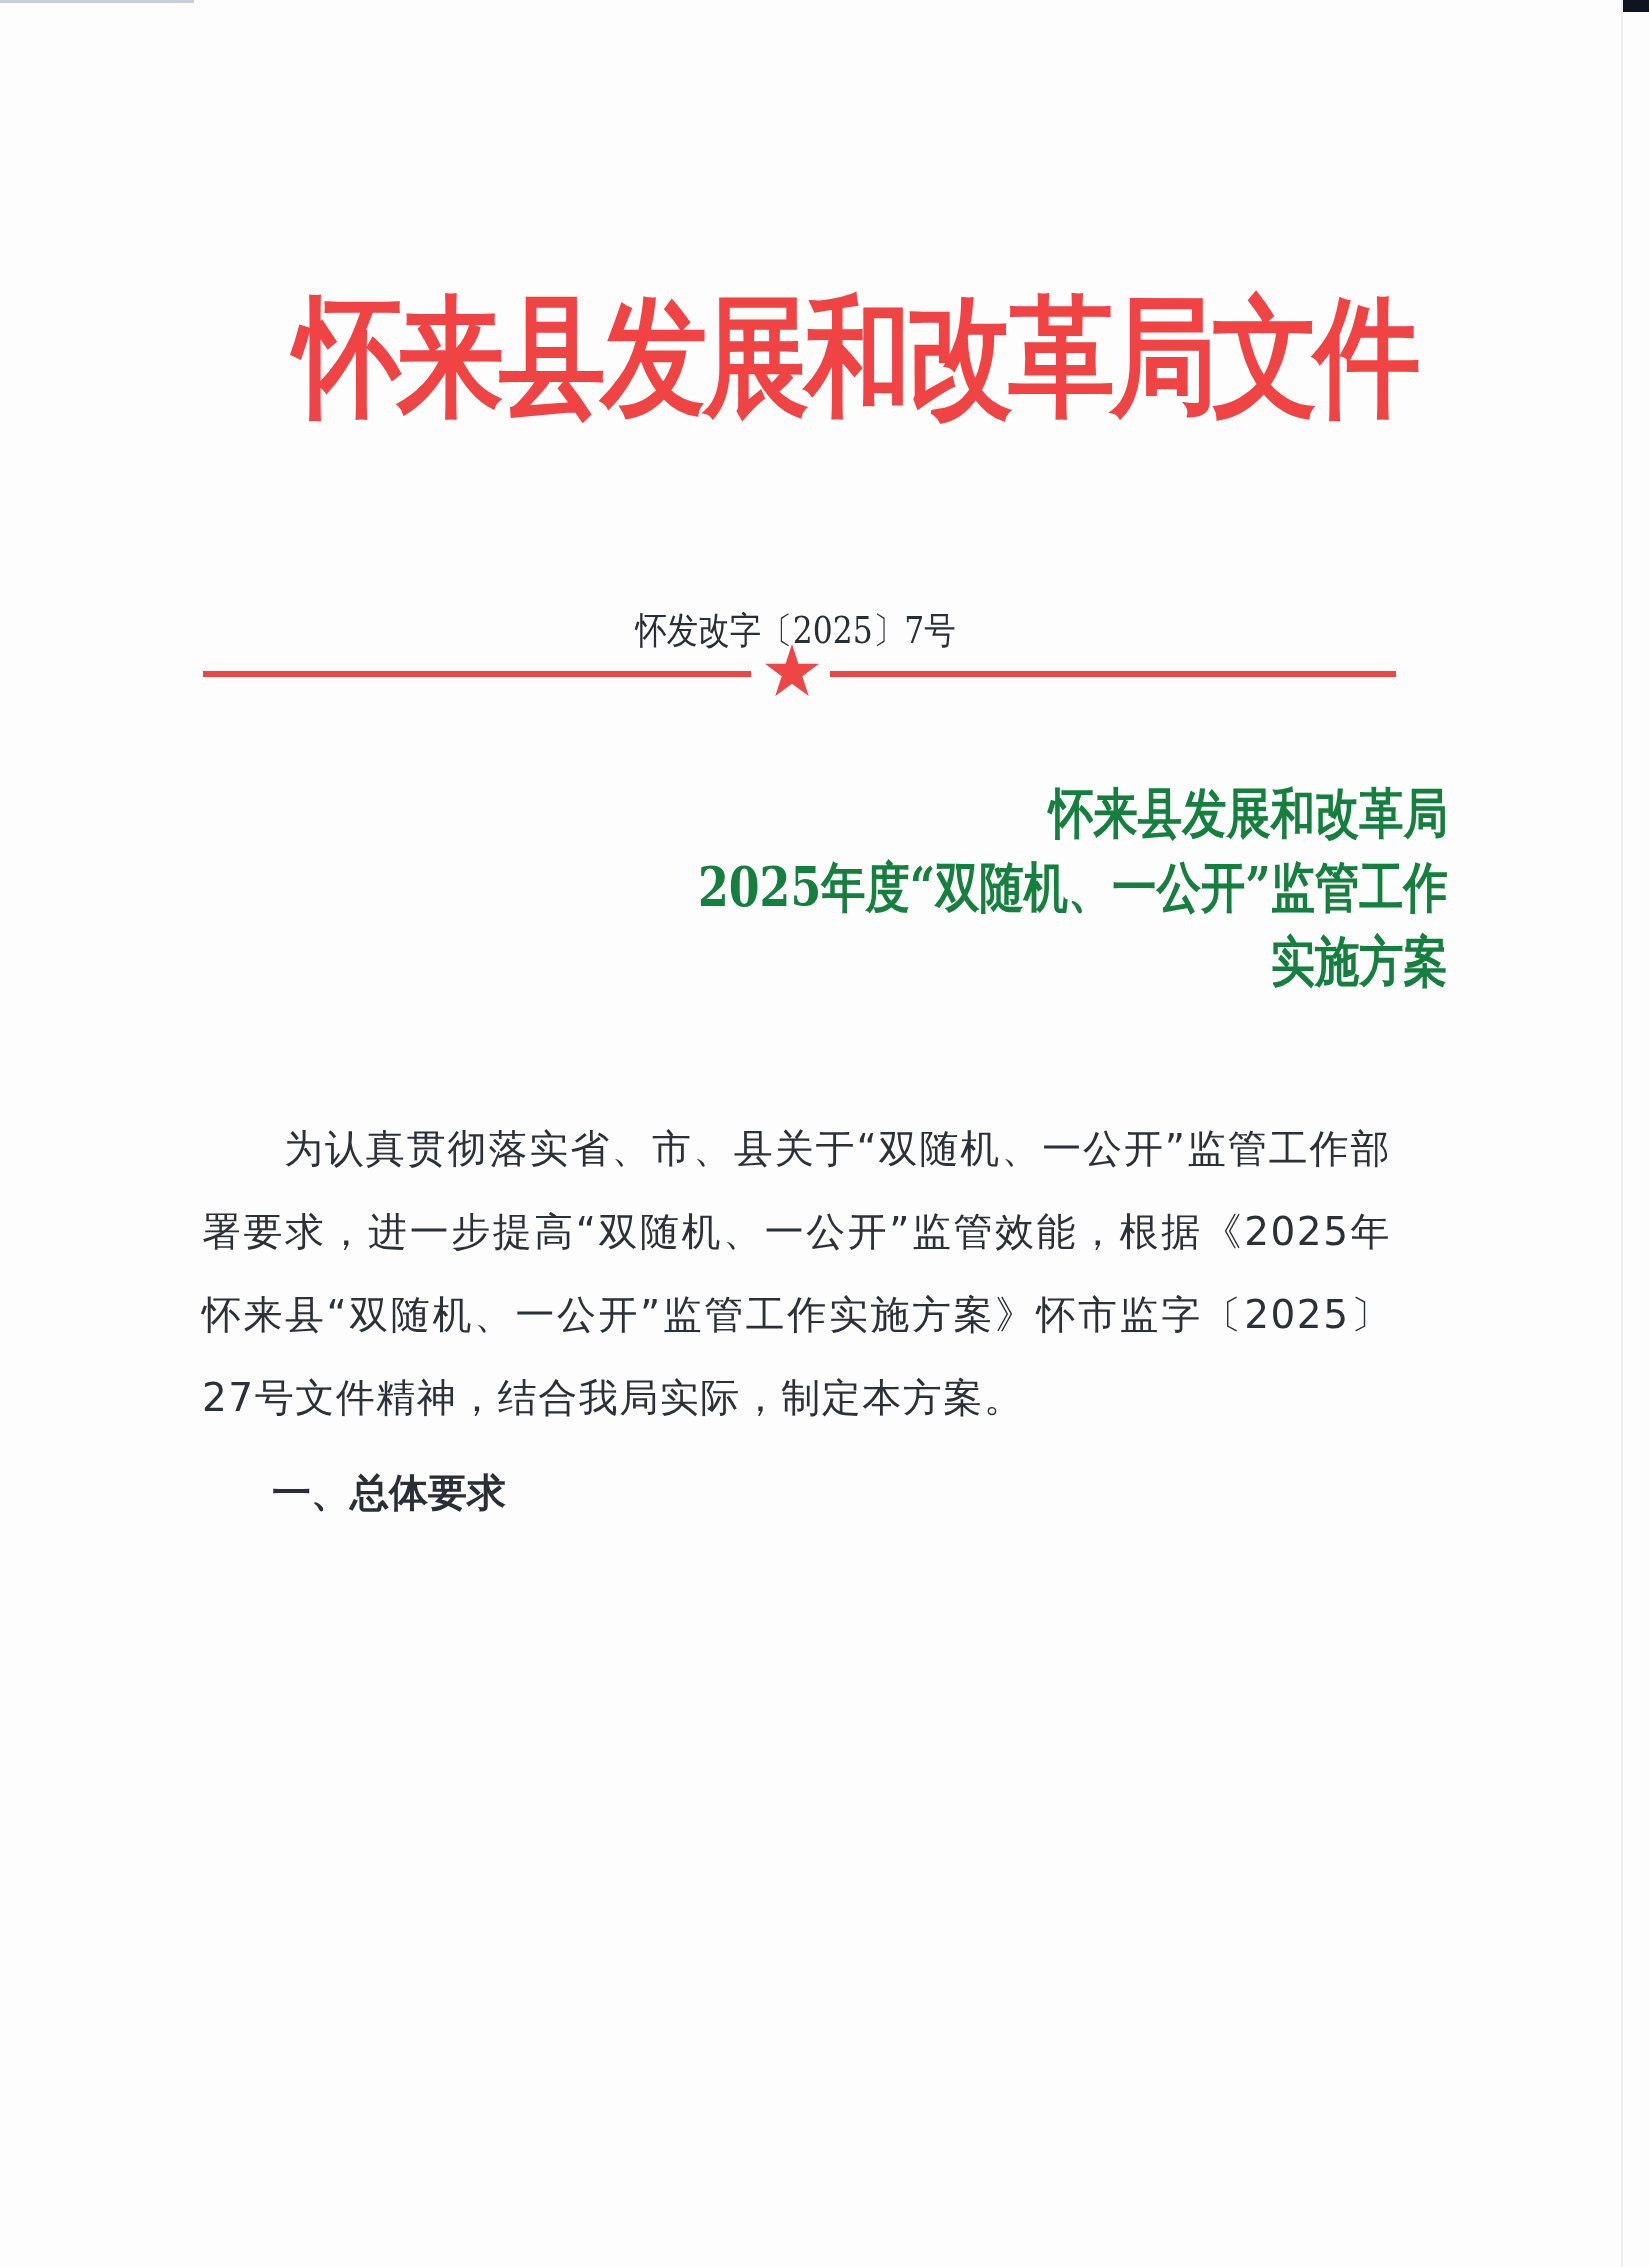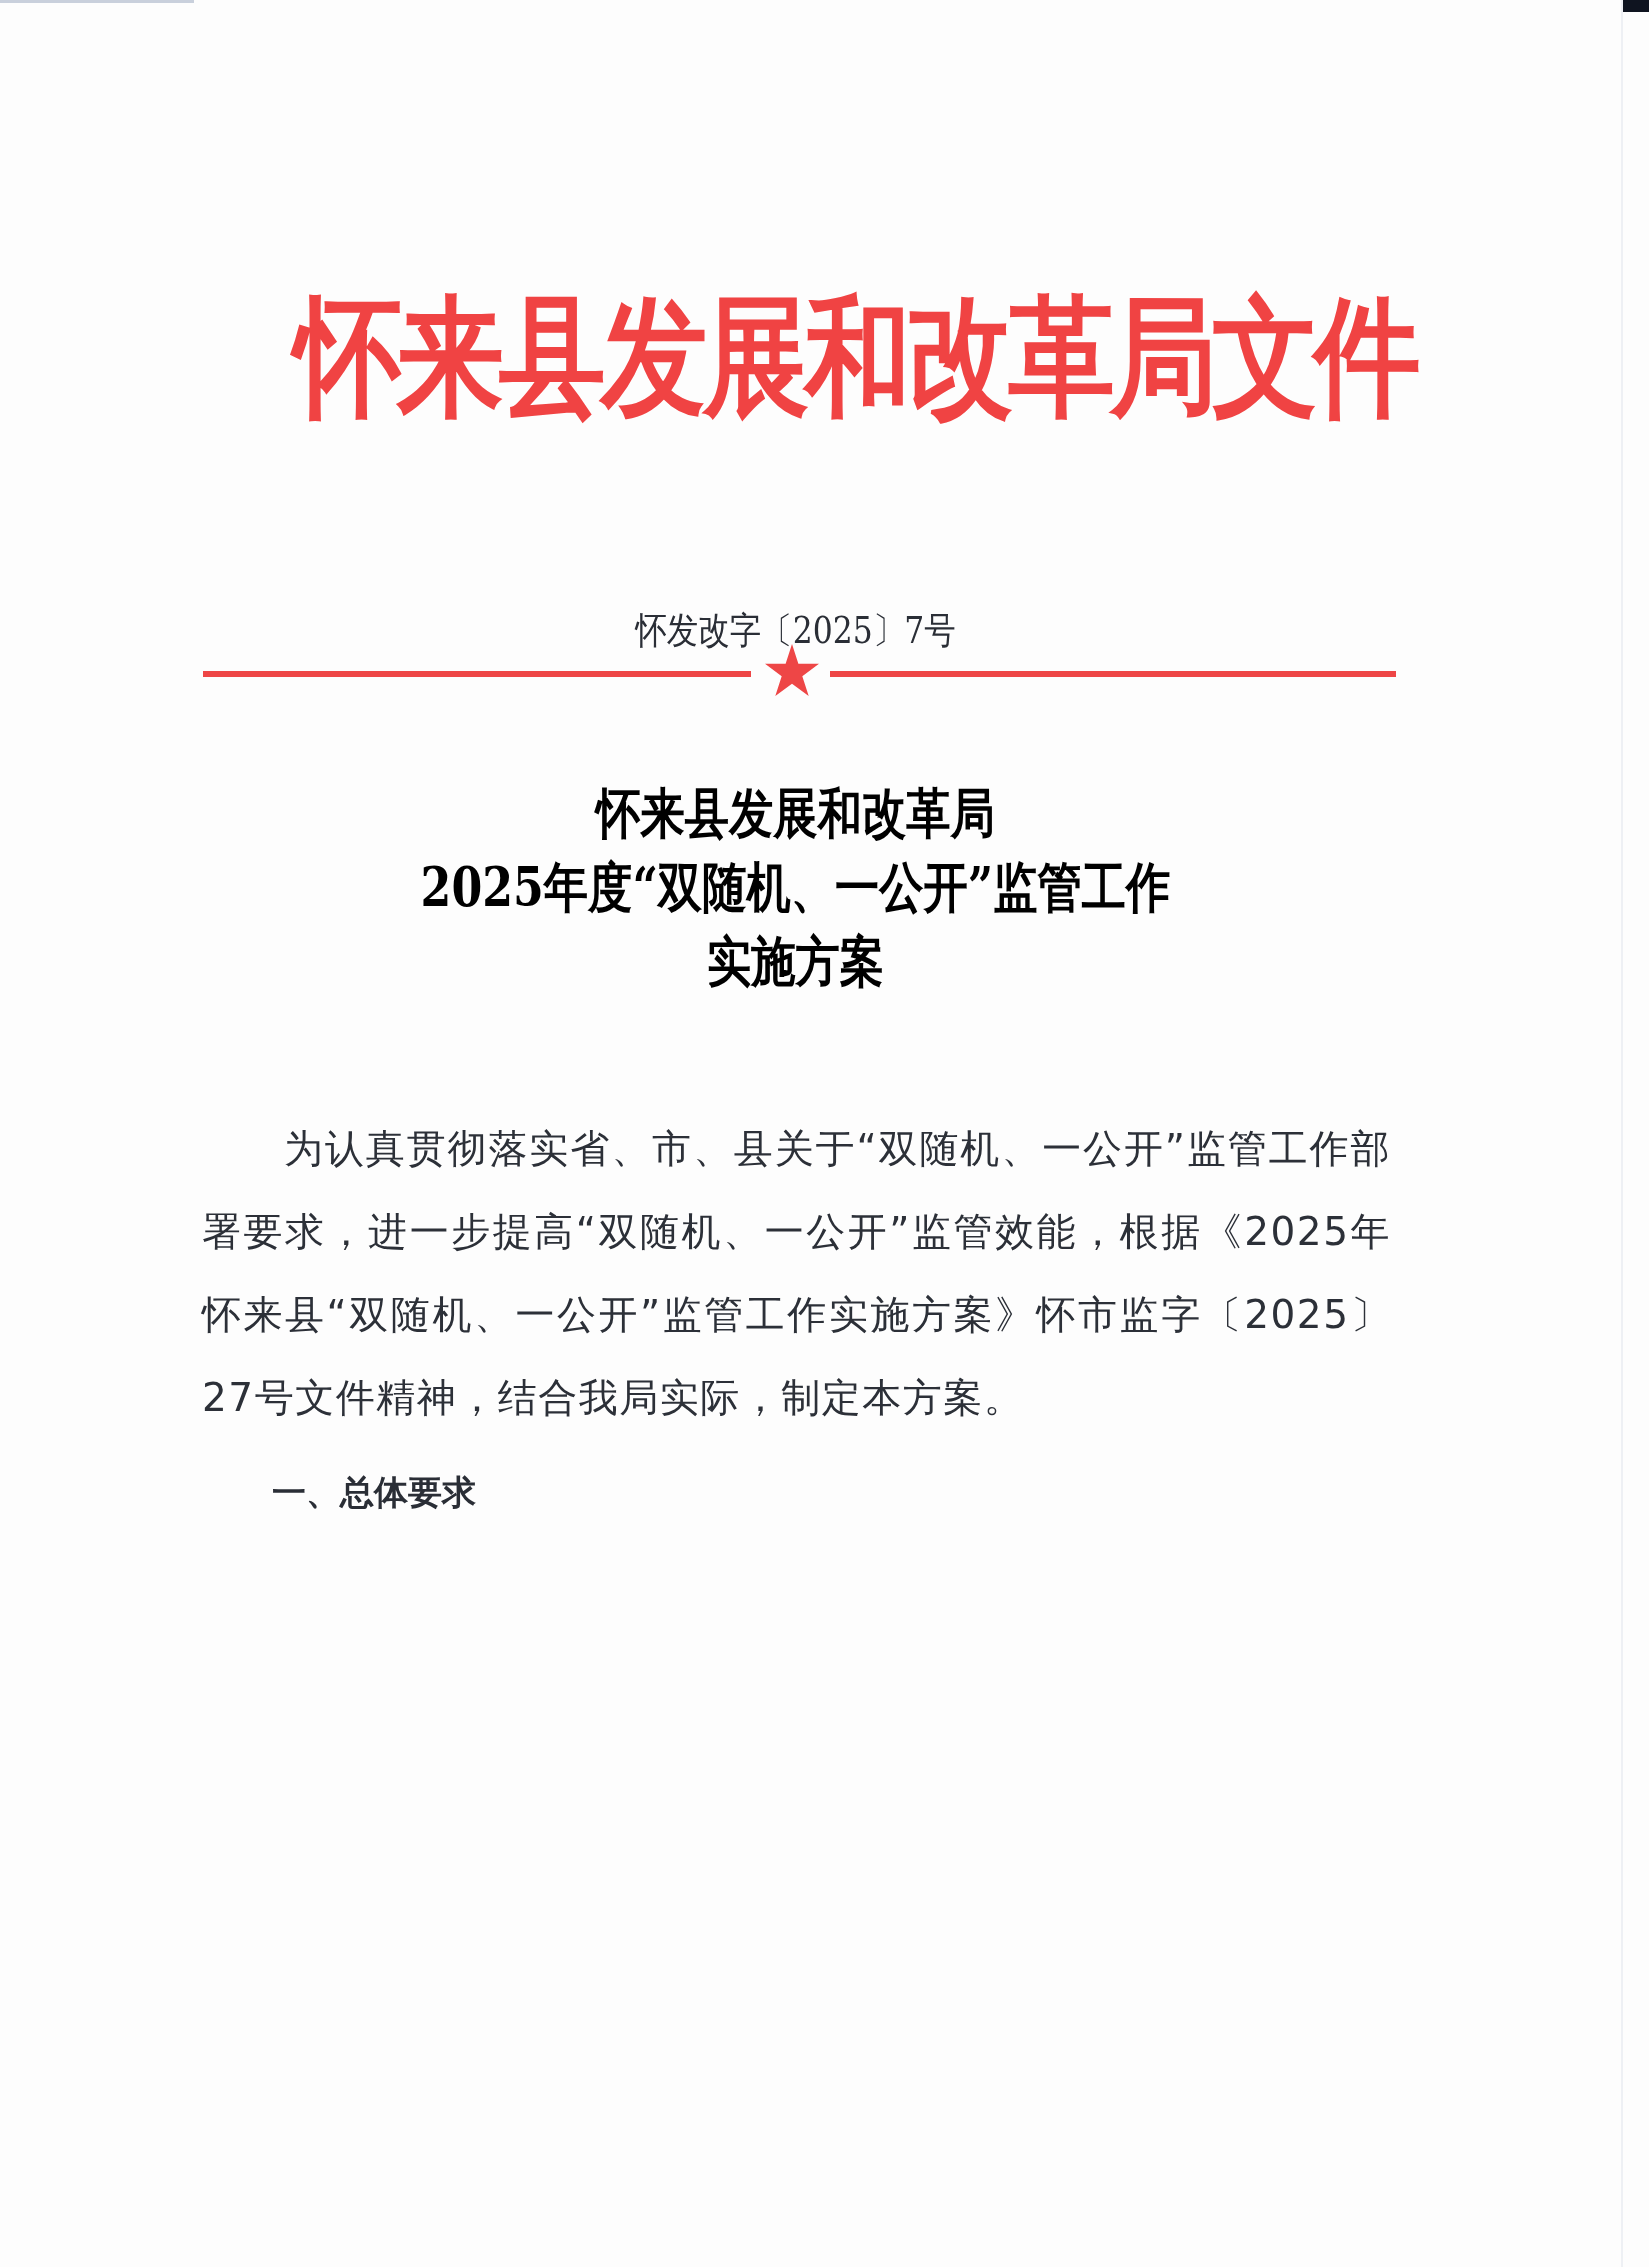--- a/index.html
+++ b/index.html
@@ -45,24 +45,24 @@
     }
     .rule-right {
       position: absolute; left: 830px; top: 671px; width: 566px; height: 5.8px;
       background: #ee4646;
     }
     .star {
       position: absolute; left: 765px; top: 643px; width: 54px; height: 54px;
     }
     .title-block {
       position: absolute; left: 0; width: 1591px; top: 776px;
-      text-align: center;
+      text-align: right;
       font-family: "DejaVu Serif", "Liberation Serif", serif;
       font-weight: bold;
-      color: #000000;
+      color: #15803d;
     }
     .title-line {
       font-size: 54px; line-height: 74px; white-space: nowrap;
       display: block;
       transform: scaleX(0.82);
     }
     .body-text {
       position: absolute; left: 190px; top: 1095px; width: 1213px;
       font-family: "DejaVu Sans", "Liberation Sans", sans-serif;
       font-size: 39px;
@@ -72,21 +72,21 @@
       margin: 12px; line-height: 83px;
       text-indent: 82px;
       letter-spacing: 1.5px;
       text-align: justify;
     }
     .section-heading {
       margin: 0; line-height: 83px;
       text-indent: 82px;
       font-family: "DejaVu Sans", "Liberation Sans", sans-serif;
       font-weight: bold;
-      font-size: 34px;
+      font-size: 39px;
       color: #2a2e36;
     }
   </style>
 </head>
 <body>
 
 <div class="scan-mark-top-left"></div>
 <div class="scan-mark-top-right"></div>
 <div class="scan-edge-right"></div>
 

